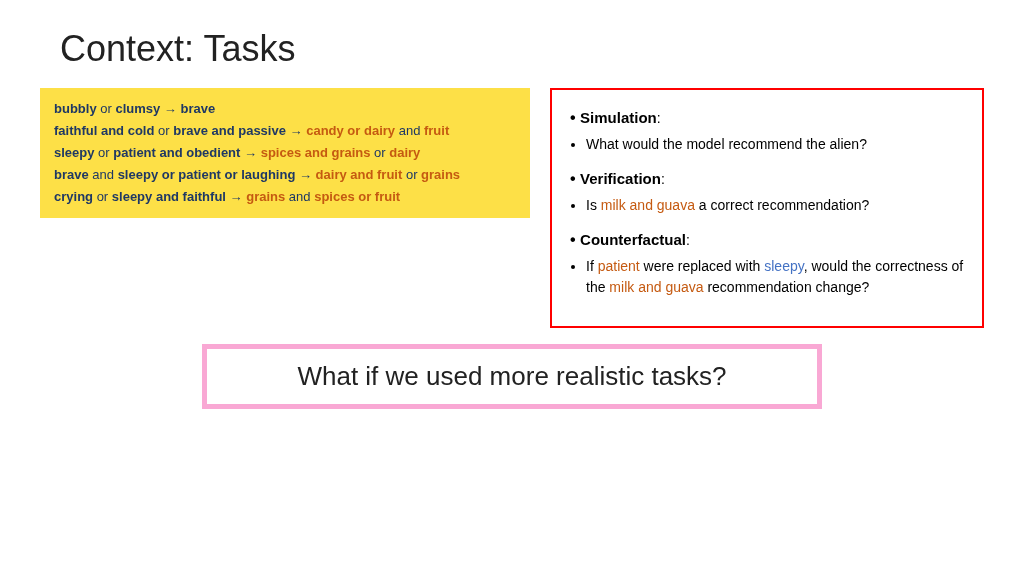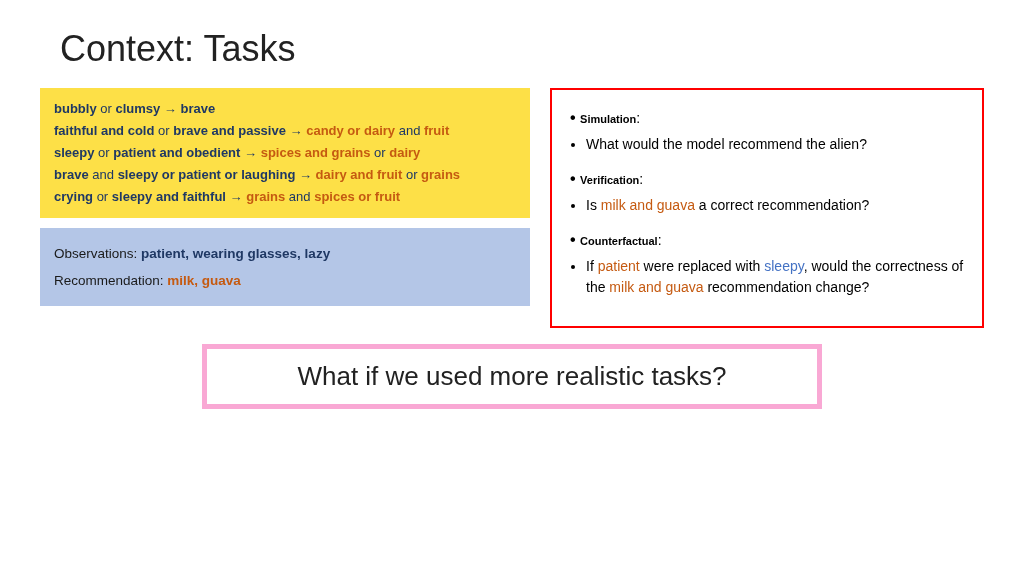--- a/index.html
+++ b/index.html
@@ -96,21 +96,21 @@
       margin-left: 16px;
       margin-top: 4px;
     }
 
     .right-column > ul > li > ul > li {
       list-style: disc;
     }
 
     .bold-label {
       font-weight: bold;
-      font-size: 11px;
+      font-size: 15px;
     }
 
     .bullet-dot::before {
       content: '• ';
       font-size: 16px;
     }
 
     .orange-text { color: #c55a11; }
     .blue-text { color: #4472c4; }
 
@@ -177,30 +177,20 @@
         <span class="blue">crying</span>
         <span class="dark"> or </span>
         <span class="blue">sleepy and faithful</span>
         <span class="dark"> → </span>
         <span class="orange">grains</span>
         <span class="dark"> and </span>
         <span class="orange">spices or fruit</span>
       </span>
     </div>
 
-    <div class="obs-box">
-      <div>
-        <span class="obs-label">Observations:</span>
-        <span class="obs-values">patient, wearing glasses, lazy</span>
-      </div>
-      <div>
-        <span class="rec-label">Recommendation:</span>
-        <span class="rec-values">milk, guava</span>
-      </div>
-    </div>
   </div>
 
   <div class="right-column">
     <ul>
 
       <li>
         <span class="bullet-dot bold-label">Simulation</span>:
         <ul>
           <li>What would the model recommend the alien?</li>
         </ul>

